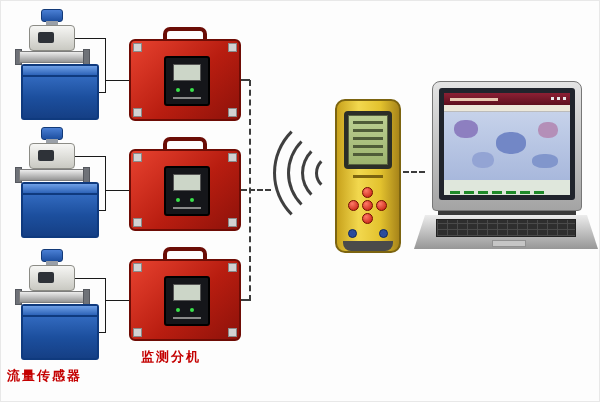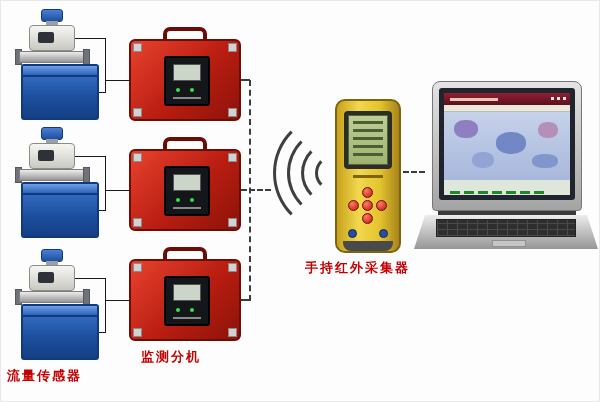--- a/index.html
+++ b/index.html
@@ -252,15 +252,14 @@
       </div>
     </div>
     <div class="lhinge"></div>
     <div class="lbase"></div>
     <div class="lkeys"></div>
     <div class="ltouch"></div>
   </div>
 
   <div class="dlabel" style="left:6px;top:366px;">流量传感器</div>
   <div class="dlabel" style="left:140px;top:347px;">监测分机</div>
-  <div class="dlabel" style="left:304px;top:258px;">手持红外采集器</div>
 
 </div>
 
 </body></html>

